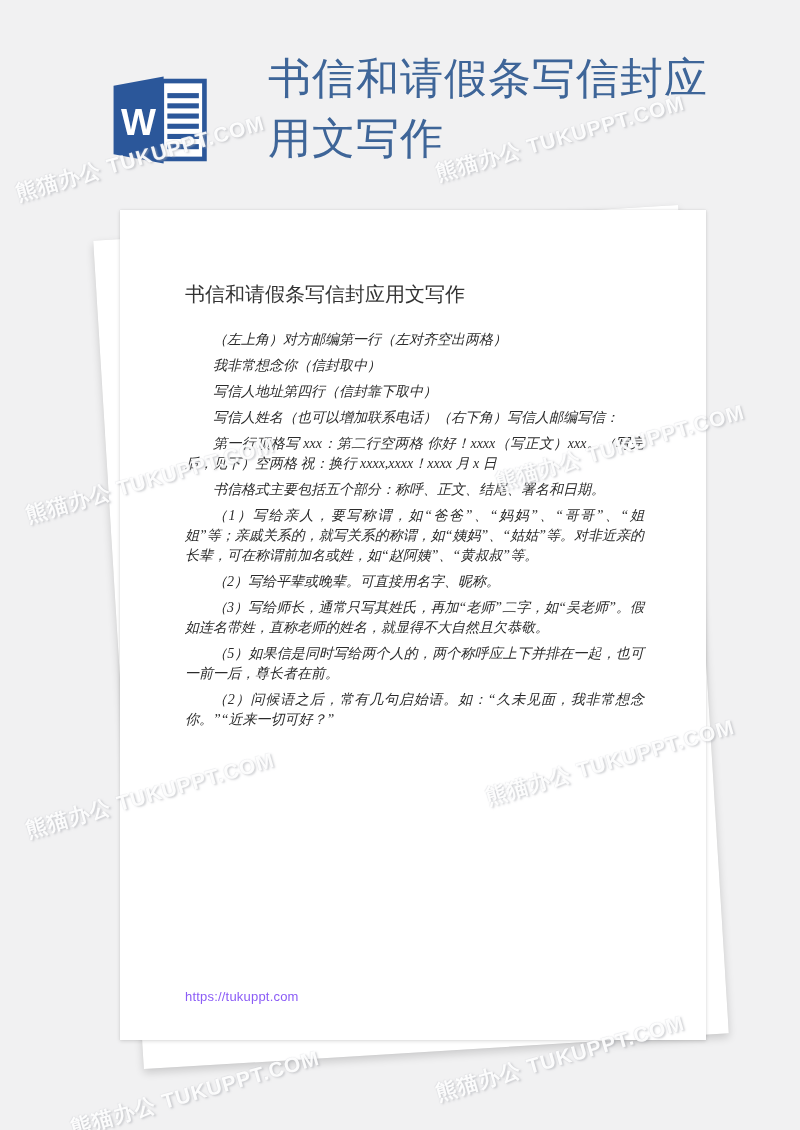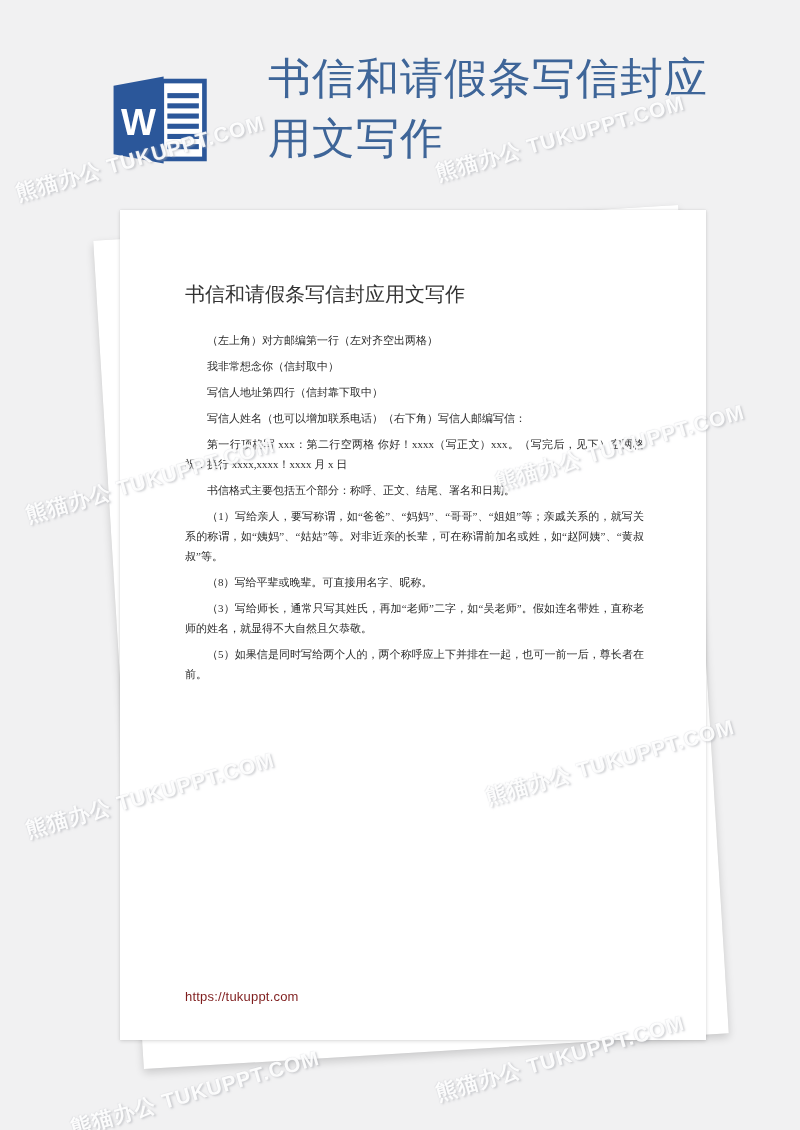--- a/index.html
+++ b/index.html
@@ -36,27 +36,28 @@
   }
 
   
   .doc-title{
     margin:0 0 24px 0;font-weight:400;
     font-size:20px;line-height:24px;color:#333;
     font-family:"Liberation Serif","DejaVu Serif",serif;
   }
   .doc-body p{
     margin:0 0 6px 0;
-    font-size:11px;line-height:20px;color:var(--body-text,#2b2b2b);
+    font-size:14px;line-height:20px;color:var(--body-text,#2b2b2b);
     text-indent:2em;text-align:justify;
     font-family:"Liberation Serif","DejaVu Serif",serif;
+    font-style:italic;
   }
   .doc-footer{
     position:absolute;left:65px;bottom:36px;
-    font-size:13px;color:#7f1d1d;letter-spacing:0.2px;
+    font-size:13px;color:#8b5cf6;letter-spacing:0.2px;
     font-family:"Liberation Sans",sans-serif;
   }
 
   
   .wm-layer{position:absolute;inset:0;z-index:5;pointer-events:none;}
   .wm{
     position:absolute;white-space:nowrap;
     font-size:21px;font-weight:600;letter-spacing:1px;
     color:rgba(255,255,255,0.92);
     text-shadow:1.5px 1.5px 2px rgba(168,170,176,0.50), -0.5px -0.5px 1px rgba(190,192,198,0.30);
@@ -91,23 +92,24 @@
   <div class="page page-main">
     <h2 class="doc-title">书信和请假条写信封应用文写作</h2>
     <div class="doc-body">
         <p>（左上角）对方邮编第一行（左对齐空出两格）</p>
         <p>我非常想念你（信封取中）</p>
         <p>写信人地址第四行（信封靠下取中）</p>
         <p>写信人姓名（也可以增加联系电话）（右下角）写信人邮编写信：</p>
         <p>第一行顶格写 xxx：第二行空两格 你好！xxxx（写正文）xxx。（写完后，见下）空两格 祝：换行 xxxx,xxxx！xxxx 月 x 日</p>
         <p>书信格式主要包括五个部分：称呼、正文、结尾、署名和日期。</p>
         <p>（1）写给亲人，要写称谓，如“爸爸”、“妈妈”、“哥哥”、“姐姐”等；亲戚关系的，就写关系的称谓，如“姨妈”、“姑姑”等。对非近亲的长辈，可在称谓前加名或姓，如“赵阿姨”、“黄叔叔”等。</p>
-        <p>（8）写给平辈或晚辈。可直接用名字、昵称。</p>
+        <p>（2）写给平辈或晚辈。可直接用名字、昵称。</p>
         <p>（3）写给师长，通常只写其姓氏，再加“老师”二字，如“吴老师”。假如连名带姓，直称老师的姓名，就显得不大自然且欠恭敬。</p>
         <p>（5）如果信是同时写给两个人的，两个称呼应上下并排在一起，也可一前一后，尊长者在前。</p>
+        <p>（2）问候语之后，常有几句启始语。如：“久未见面，我非常想念你。”“近来一切可好？”</p>
       </div>
     <div class="doc-footer">https://tukuppt.com</div>
   </div>
 
   <div class="wm-layer">
       <span class="wm" style="left: 140px; top: 158px;">熊猫办公 TUKUPPT.COM</span>
       <span class="wm" style="left: 560px; top: 138px;">熊猫办公 TUKUPPT.COM</span>
       <span class="wm" style="left: 150px; top: 480px;">熊猫办公 TUKUPPT.COM</span>
       <span class="wm" style="left: 620px; top: 447px;">熊猫办公 TUKUPPT.COM</span>
       <span class="wm" style="left: 150px; top: 795px;">熊猫办公 TUKUPPT.COM</span>

